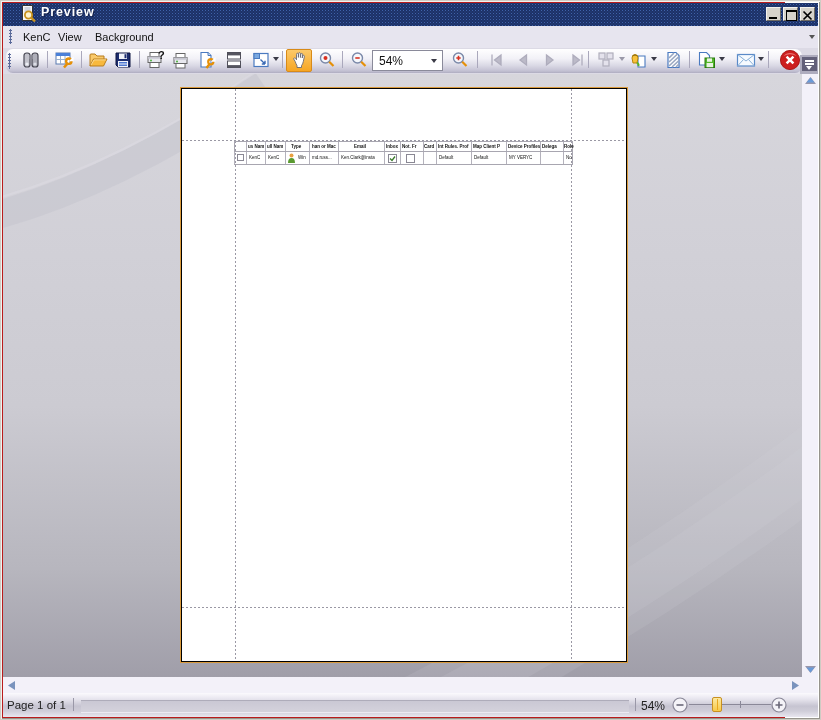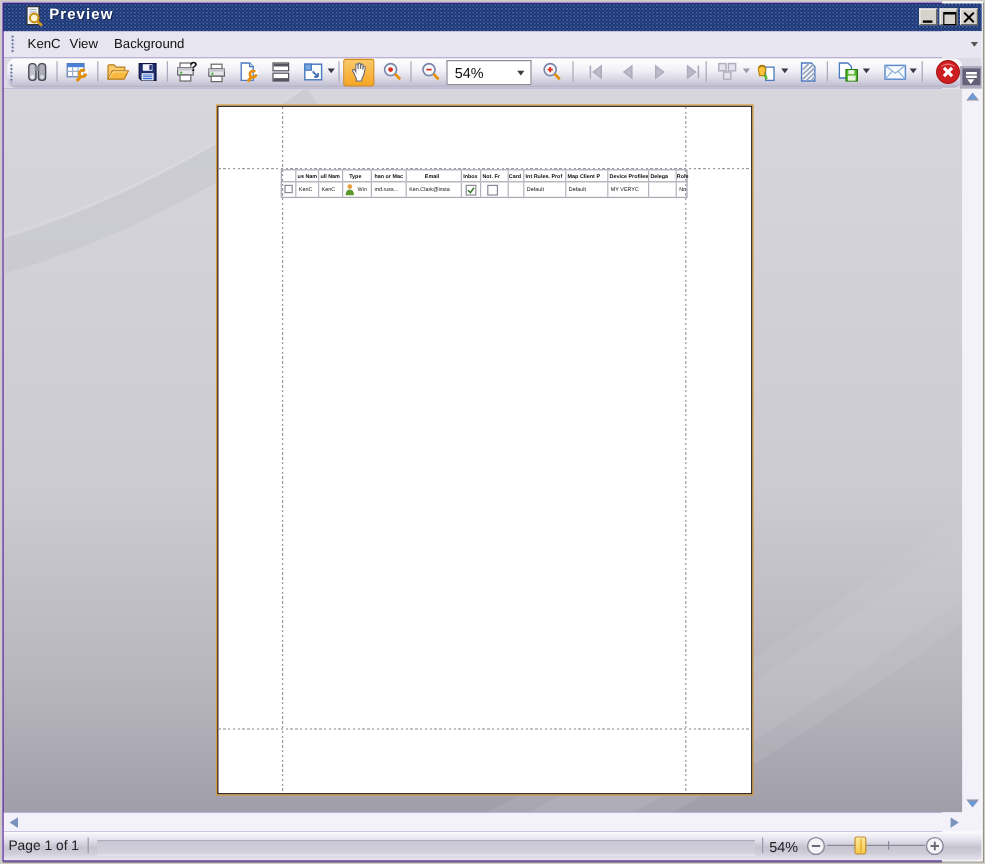--- a/index.html
+++ b/index.html
@@ -1,17 +1,17 @@
 <!DOCTYPE html>
 <html><head>
 <meta charset="utf-8">
 <style>
 html,body{margin:0;padding:0;}
 body{width:821px;height:720px;overflow:hidden;font-family:"Liberation Sans",sans-serif;}
-#win{position:absolute;left:0;top:0;width:785px;height:720px;background:#4c1d95;}
+#win{position:absolute;left:0;top:0;width:785px;height:720px;background:#b91c1c;}
 .abs{position:absolute;}
 #titlebar{left:3px;top:3px;width:815px;height:23px;background-color:#1d3166;
  background-image:radial-gradient(#3f62aa 0.7px, rgba(0,0,0,0) 1px),radial-gradient(#2a4a8e 0.7px, rgba(0,0,0,0) 1px);
  background-size:3px 3px,3px 3px;background-position:0 0,1.5px 1.5px;}
 #title-text{left:41px;top:5px;color:#fff;font-weight:bold;font-size:12.5px;letter-spacing:0.9px;text-shadow:1px 1px 0 rgba(0,0,20,0.4);}
 .tbtn{top:7px;width:15px;height:14px;background:#d6d3cc;border:1px solid;border-color:#f4f2ee #6e6a62 #6e6a62 #f4f2ee;box-sizing:border-box;}
 
 #menubar{left:3px;top:26px;width:815px;height:22px;background:#e7e5ef;font-size:11px;color:#111;}
 #menubar span{position:absolute;top:5px;}
 

